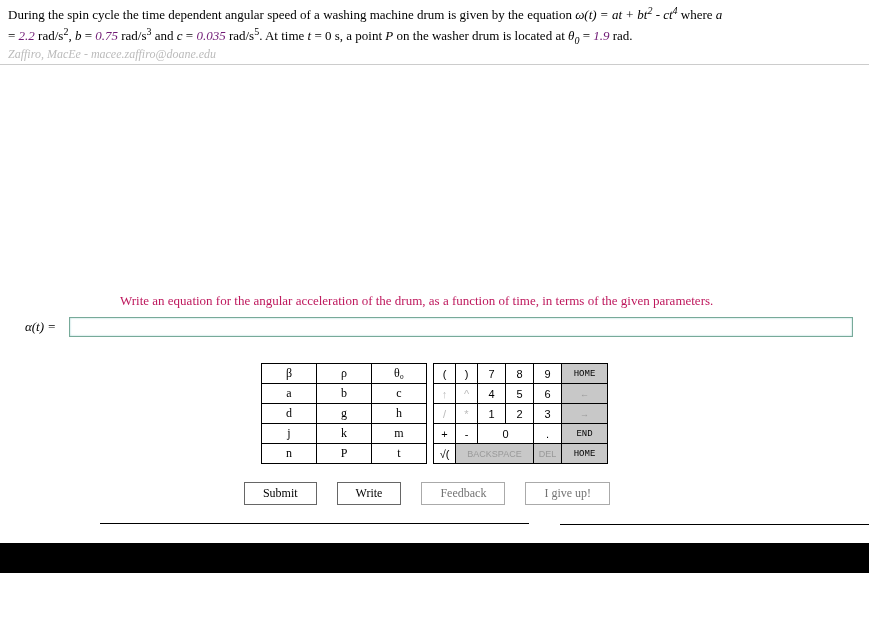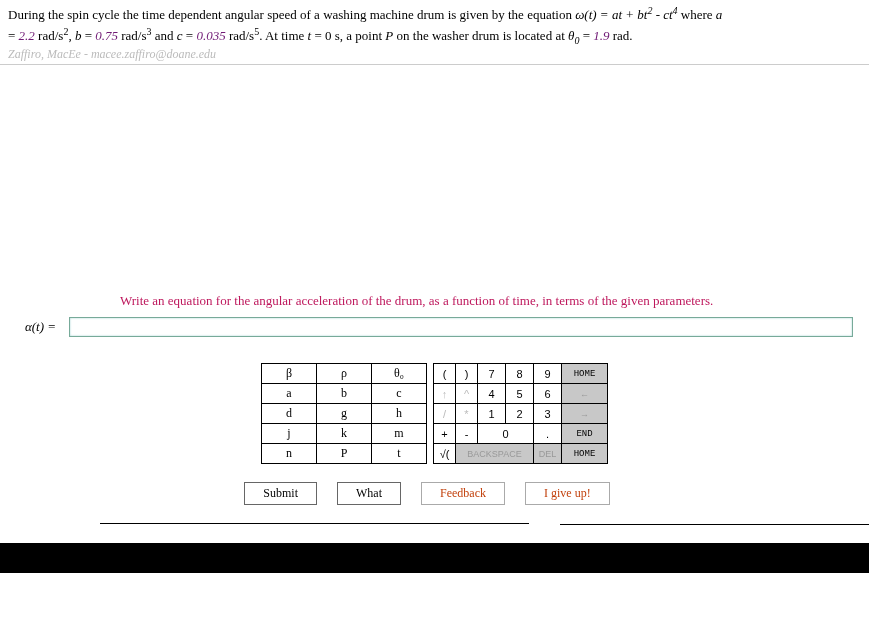--- a/index.html
+++ b/index.html
@@ -105,21 +105,21 @@
   }
   .btn {
     border: 1px solid #666;
     padding: 3px 18px;
     font-family: "Times New Roman", serif;
     font-size: 12px;
     background: #fff;
     color: #000;
   }
   .btn.disabled {
-    color: #c2410c;
+    color: #737373;
     border-color: #aaa;
   }
   .divider {
     border-top: 1px solid #000;
     margin: 0 340px 0 100px;
   }
   .divider2 {
     border-top: 1px solid #000;
     margin: 0 0 0 560px;
   }
@@ -222,21 +222,21 @@
       <td colspan="3" class="funcdim" style="width:auto">BACKSPACE</td>
       <td class="funcdim" style="width:auto">DEL</td>
       <td class="func">HOME</td>
     </tr>
   </tbody>
     </table>
 </div>
 
 <div class="button-row">
   <div class="btn">Submit</div>
-  <div class="btn">What</div>
+  <div class="btn">Write</div>
   <div class="btn disabled">Feedback</div>
   <div class="btn disabled">I give up!</div>
 </div>
 
 <div class="divider"></div>
 <div class="divider2"></div>
 
 <div class="sub-questions">
 </div>
 

